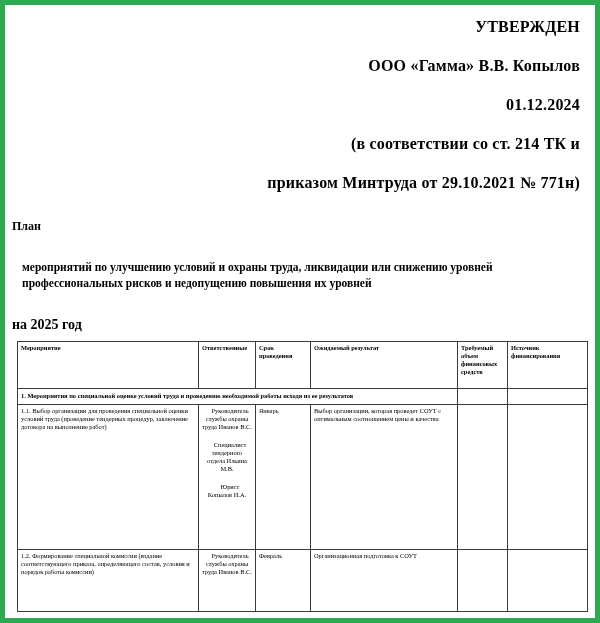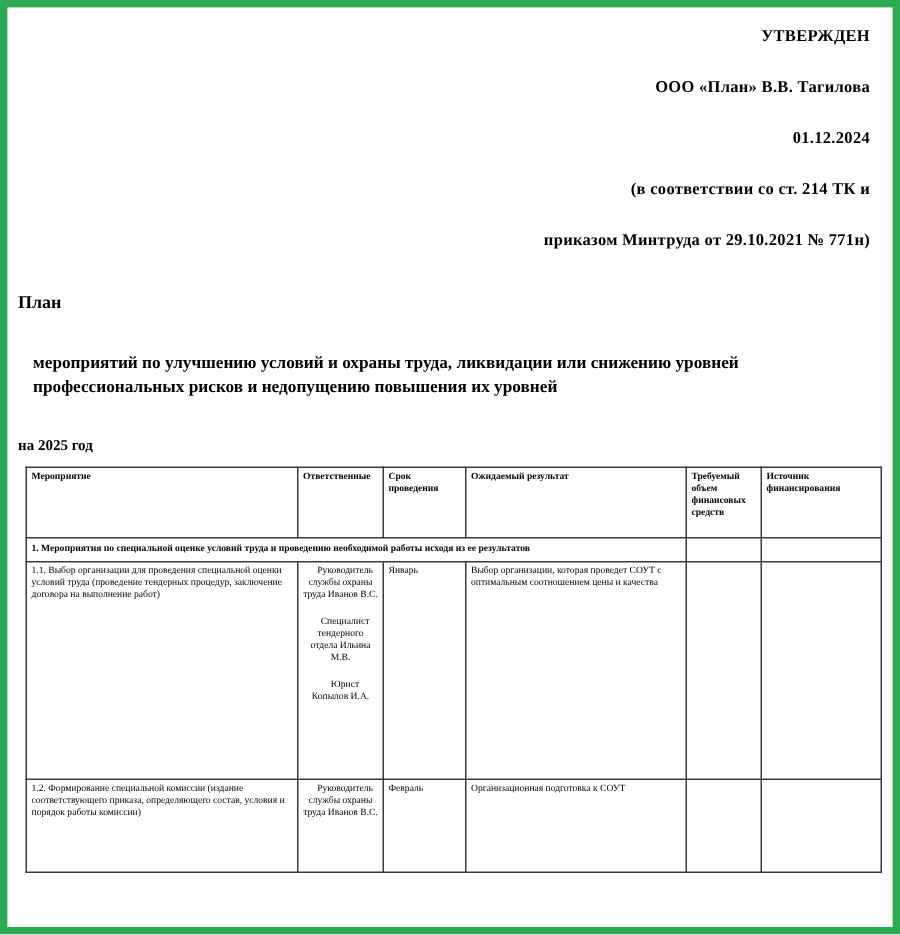--- a/index.html
+++ b/index.html
@@ -29,21 +29,21 @@
   }
 
   
   .approval {
     text-align: right;
     padding-right: 8px;
     padding-top: 14px;
   }
   .approval .line {
     font-weight: bold;
-    font-size: 11px;
+    font-size: 16px;
     line-height: 1;
     margin-bottom: 23px;
     color: #000;
     letter-spacing: 0.2px;
   }
 
   
   .title-block {
     text-align: left;
     margin-top: 28px;
@@ -55,21 +55,21 @@
   }
   .title-block .doc-subtitle {
     font-weight: bold;
     font-size: 11.5px;
     line-height: 1.35;
     margin: 0 10px 26px 10px;
     font-family: Liberation Serif, serif;
   }
   .title-block .doc-year {
     font-weight: bold;
-    font-size: 10px;
+    font-size: 14px;
     margin-bottom: 8px;
   }
 
   
   table.plan {
     border-collapse: collapse;
     width: 570px;
     margin-left: 5px;
     margin-top: 4px;
     table-layout: fixed;
@@ -114,21 +114,21 @@
   td.empty { }
 </style>
 </head>
 <body>
 
 <div id="page">
   <div class="inner">
 
     <div class="approval">
       <div class="line">УТВЕРЖДЕН</div>
-      <div class="line">ООО «План» В.В. Тагилова</div>
+      <div class="line">ООО «Гамма» В.В. Копылов</div>
       <div class="line">01.12.2024</div>
       <div class="line">(в соответствии со ст. 214 ТК и</div>
       <div class="line">приказом Минтруда от 29.10.2021 № 771н)</div>
     </div>
 
     <div class="title-block">
       <div class="doc-title">План</div>
       <div class="doc-subtitle">мероприятий по улучшению условий и охраны труда, ликвидации или снижению уровней профессиональных рисков и недопущению повышения их уровней</div>
       <div class="doc-year">на 2025 год</div>
     </div>

